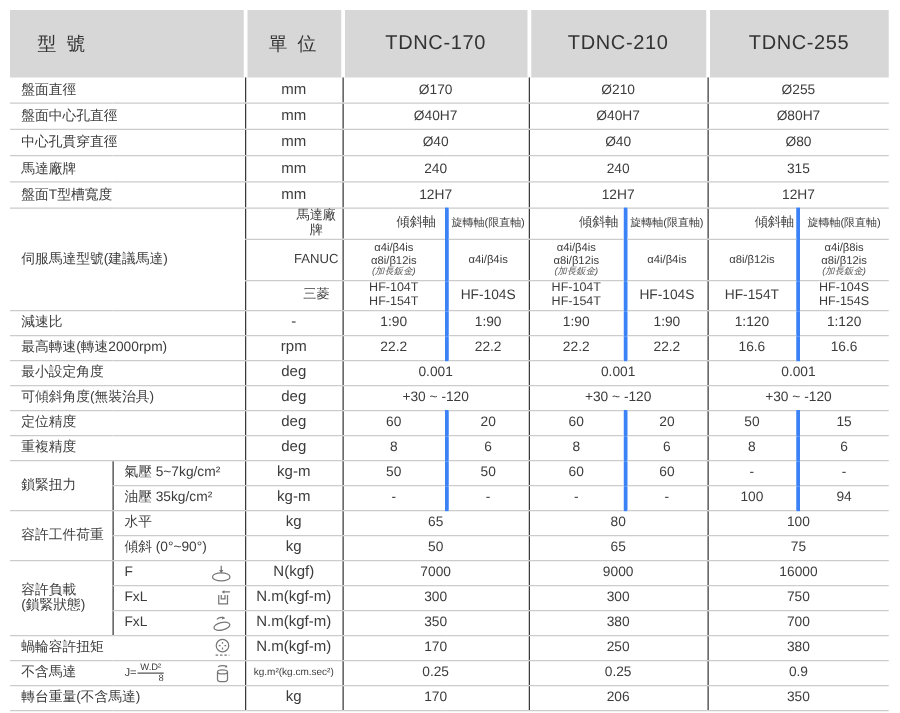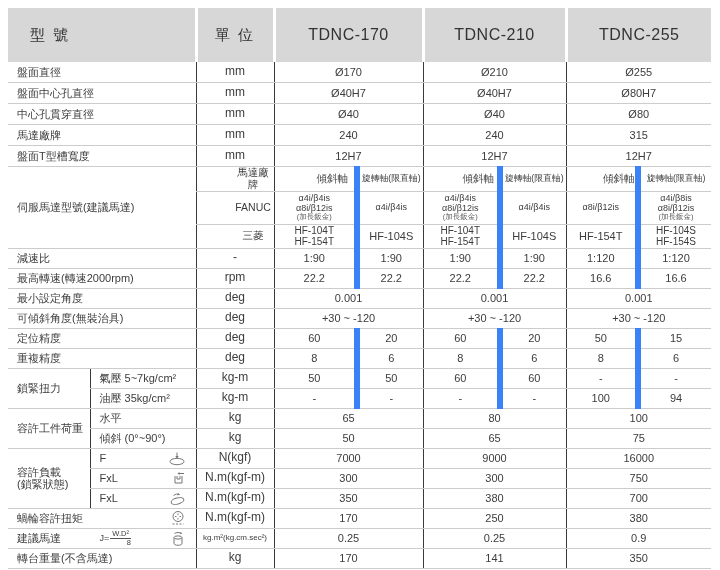--- a/index.html
+++ b/index.html
@@ -21,28 +21,28 @@
   th.lblh{text-align:left;padding-left:22px;}
   td{
     border-bottom:1px solid #cccccc;font-size:11px;text-align:center;
     vertical-align:middle;padding:0;line-height:1.12;height:19px;
   }
   tr.r20 td{height:20px}
   tr.fanuc td{height:32px}
   tr.mits td{height:23px}
   td.lbl{text-align:left;padding-left:9px;}
   td.bk{border-left:1px solid #3a3a3a;}
-  td.bg{border-left:6px solid #3b82f6;}
+  td.bg{border-left:3px solid #3b82f6;}
   td.u{font-size:12px;}
   td.u8{font-size:8px;}
   .axh{font-size:10.5px;padding-left:36px;}
   .axh2{font-size:8.8px;}
   .sm{font-size:9px;}
   .sm2{font-size:10px;}
-  .xs{font-size:7.5px;color:#5a5a5a;}
+  .xs{font-size:7.5px;color:#5a5a5a;font-style:italic;}
   .flexcell{display:flex;align-items:center;justify-content:space-between;padding-right:10px;}
   .icon{flex:0 0 auto;}
   .icon svg{display:block;}
   .formula{display:inline-flex;align-items:center;font-size:9px;gap:1px;}
   .frac{display:inline-flex;flex-direction:column;align-items:flex-end;font-size:7.5px;line-height:1.05;}
   .frac .num{border-bottom:1px solid #555;padding:0 2px;}
   .footnote{margin:7px 0 0 12px;font-size:10px;color:#555;display:flex;align-items:center;gap:6px;}
   .fsq{width:8px;height:8px;background:#9a9a9a;display:inline-block;flex:0 0 auto;}
 </style>
 </head>
@@ -322,21 +322,21 @@
         </div>
       </td>
       <td class="bk u">N.m(kgf-m)</td>
       <td class="bk" colspan="2">170</td>
       <td class="bk" colspan="2">250</td>
       <td class="bk" colspan="2">380</td>
     </tr>
     <tr>
       <td class="lbl" colspan="2">
         <div class="flexcell">
-          <span>建議馬達</span>
+          <span>不含馬達</span>
           <span class="formula">
             <span>J=</span>
             <span class="frac">
               <span class="num">W.D²</span>
               <span class="den">8</span>
             </span>
           </span>
           <span class="icon">
             <svg width="16" height="17" viewBox="0 0 16 17" fill="none" stroke="#777" stroke-width="1">
               <path d="M4 7.5v6c0 1 1.8 1.8 4 1.8s4-.8 4-1.8v-6"></path>
@@ -349,21 +349,21 @@
       </td>
       <td class="bk u8">kg.m²(kg.cm.sec²)</td>
       <td class="bk" colspan="2">0.25</td>
       <td class="bk" colspan="2">0.25</td>
       <td class="bk" colspan="2">0.9</td>
     </tr>
     <tr>
       <td class="lbl" colspan="2">轉台重量(不含馬達)</td>
       <td class="bk u">kg</td>
       <td class="bk" colspan="2">170</td>
-      <td class="bk" colspan="2">141</td>
+      <td class="bk" colspan="2">206</td>
       <td class="bk" colspan="2">350</td>
     </tr>
   </tbody>
 </table>
 
 <div class="footnote">
   <span class="fsq"></span>
   <span>本公司保留產品規格，尺寸，設計特性變更之權利，恕不另行通知。</span>
 </div>
 

